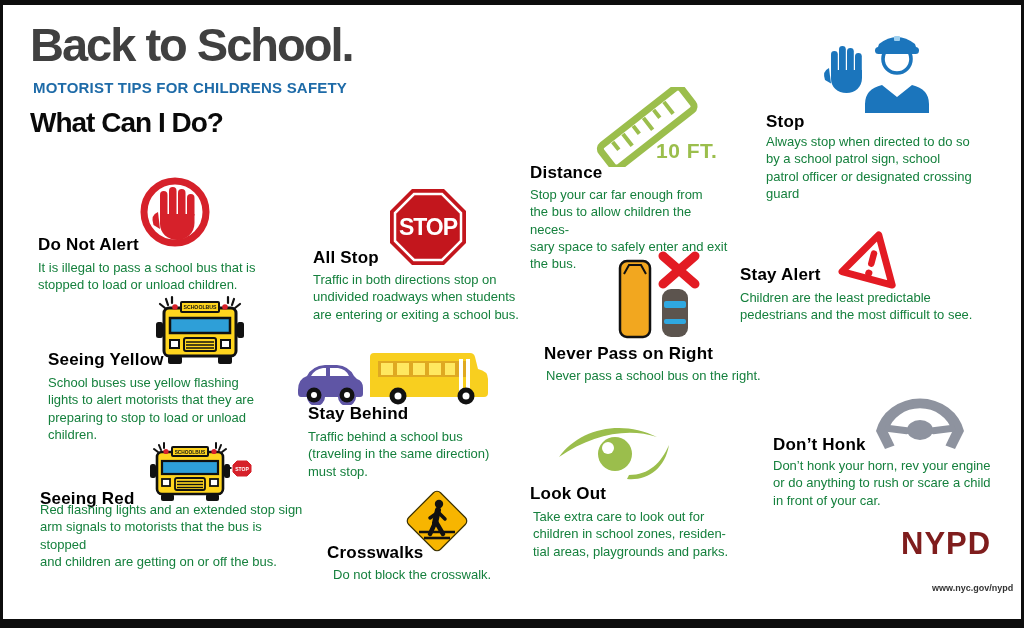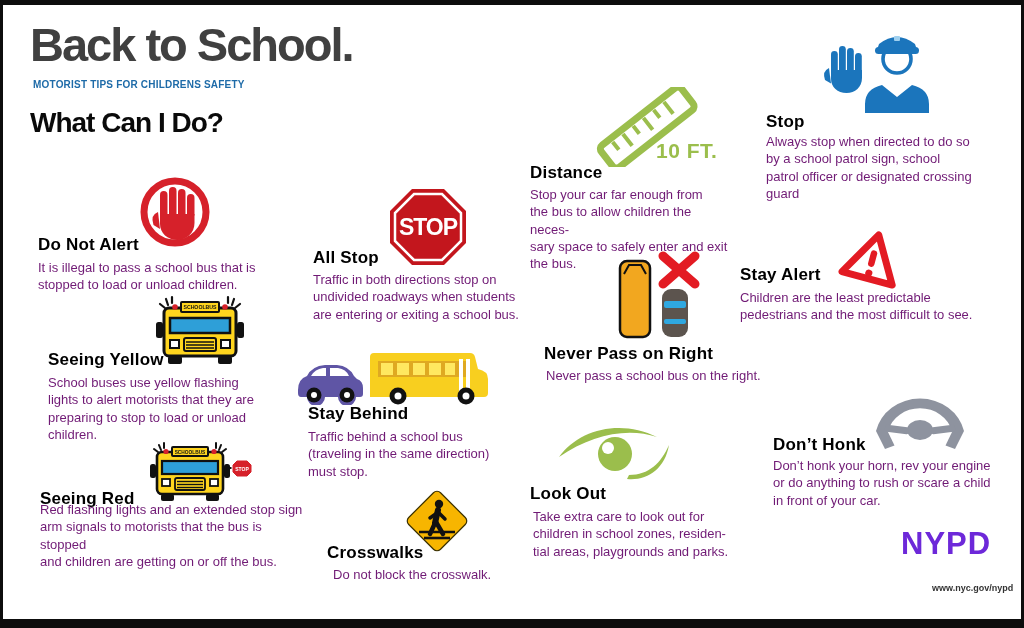--- a/index.html
+++ b/index.html
@@ -3,26 +3,26 @@
 <meta charset="utf-8">
 <style>
   html,body{margin:0;padding:0;background:#e9e9e9;font-family:"Liberation Sans",sans-serif;}
   .poster{
     position:relative;width:1024px;height:628px;background:#ffffff;
     border-style:solid;border-color:#0d0d0d;border-width:5px 3px 9px 3px;
     box-sizing:border-box;overflow:hidden;
   }
   .abs{position:absolute;}
   .title{font-size:47px;font-weight:bold;color:#404040;letter-spacing:-2px;}
-  .subtitle{font-size:10px;font-weight:bold;color:#1e6ba8;letter-spacing:.2px;}
+  .subtitle{font-size:15px;font-weight:bold;color:#1e6ba8;letter-spacing:.2px;}
   .question{font-size:28px;font-weight:bold;color:#0a0a0a;letter-spacing:-1px;}
   .sec-heading{font-size:17px;font-weight:bold;color:#000;letter-spacing:.2px;}
-  .sec-body{font-size:13px;line-height:1.33;color:#701a75;white-space:pre-line;}
+  .sec-body{font-size:13px;line-height:1.33;color:#15803d;white-space:pre-line;}
   .measure{font-size:21px;font-weight:bold;color:#9bbe4c;letter-spacing:.5px;}
-  .nypd{font-size:31px;font-weight:bold;color:#6d28d9;letter-spacing:1px;}
+  .nypd{font-size:31px;font-weight:bold;color:#7f1d1d;letter-spacing:1px;}
   .url{font-size:9px;font-weight:bold;color:#333;}
   svg{display:block;}
 </style>
 </head>
 <body>
 
 <div class="poster">
 
   <div class="abs title" style="left:27px;top:12px;">Back to School.</div>
   <div class="abs subtitle" style="left:30px;top:74px;">MOTORIST TIPS FOR CHILDRENS SAFETY</div>

